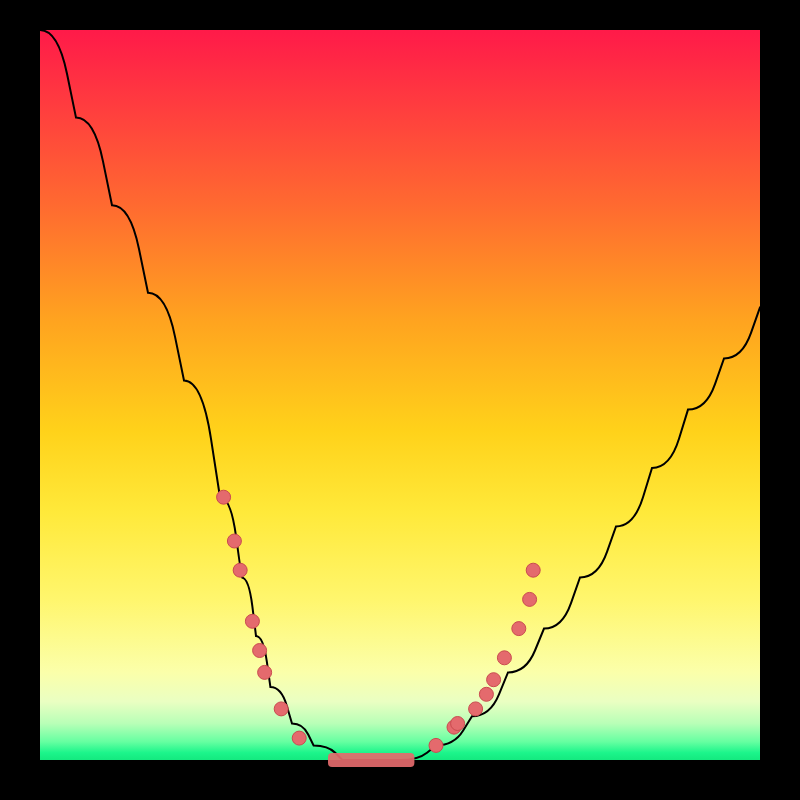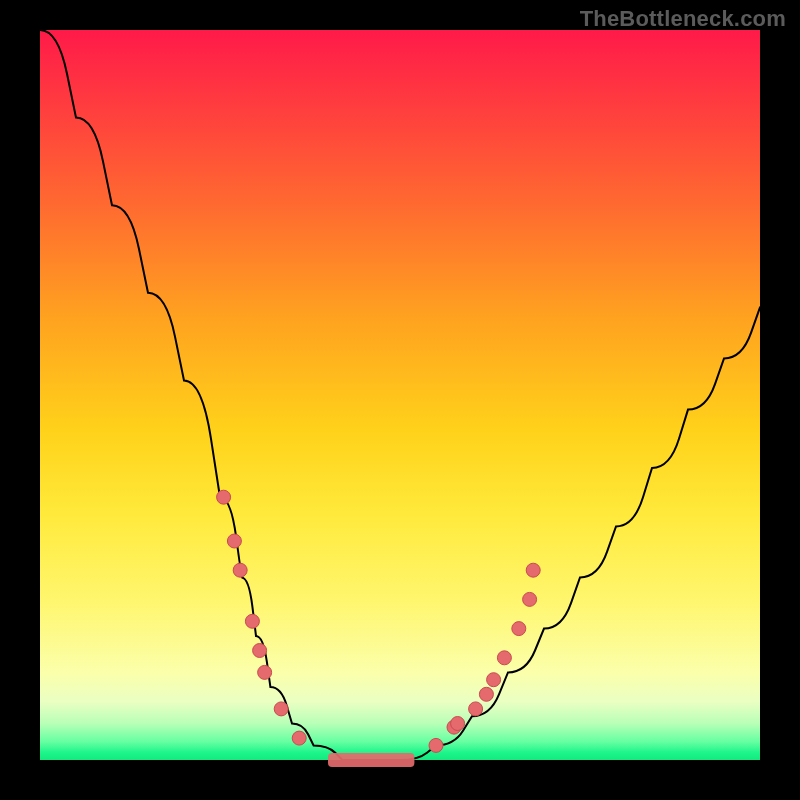--- a/index.html
+++ b/index.html
@@ -74,21 +74,20 @@
   .bottom-fill {
     fill: #e46a6d;
     opacity: 0.92;
   }
 </style>
 </head>
 <body>
 
 <div class="outer-frame">
 
-  <div class="watermark">TheBottleneck.com</div>
 
   <div class="plot-area">
     <svg class="curve-layer" viewBox="0 0 720 730" preserveAspectRatio="none">
       <path id="bottleneck-path" class="curve" d="M 0 0 Q 18 0 27 43.80000000000001 T 36 87.60000000000002 Q 54 87.60000000000002 63 131.40000000000003 T 72 175.20000000000005 Q 90 175.20000000000005 99 219.00000000000003 T 108 262.8 Q 126 262.8 135 306.6 T 144 350.4 Q 162 350.4 171 408.79999999999995 T 180 467.2 Q 190.8 467.2 196.20000000000002 507.35 T 201.60000000000002 547.5 Q 208.8 547.5 212.4 576.7 T 216 605.9 Q 223.2 605.9 226.8 631.45 T 230.4 657 Q 241.2 657 246.59999999999997 675.25 T 251.99999999999997 693.5 Q 262.8 693.5 268.20000000000005 704.45 T 273.6 715.4 Q 288 715.4 295.2 722.7 T 302.4 730 Q 313.2 730 318.6 730 T 324 730 Q 342 730 351 730 T 360 730 Q 378 730 387 722.7 T 396.00000000000006 715.4 Q 414 715.4 423 700.8 T 432 686.2 Q 450 686.2 459 664.3 T 468 642.4 Q 486 642.4 495 620.5 T 503.99999999999994 598.6 Q 522 598.6 531 573.05 T 540 547.5 Q 558 547.5 567 521.95 T 576 496.4 Q 594 496.4 603 467.2 T 612 438 Q 630 438 639 408.8 T 648 379.6 Q 666 379.6 675 354.04999999999995 T 684 328.49999999999994 Q 702 328.49999999999994 711 302.94999999999993 T 720 277.4"></path>
       <g id="markers-left">
           <circle class="dot" cx="183.6" cy="467.2" r="7"></circle>
           <circle class="dot" cx="194.4" cy="511" r="7"></circle>
           <circle class="dot" cx="200.16000000000003" cy="540.2" r="7"></circle>
           <circle class="dot" cx="212.39999999999998" cy="591.3" r="7"></circle>
           <circle class="dot" cx="219.6" cy="620.5" r="7"></circle>

